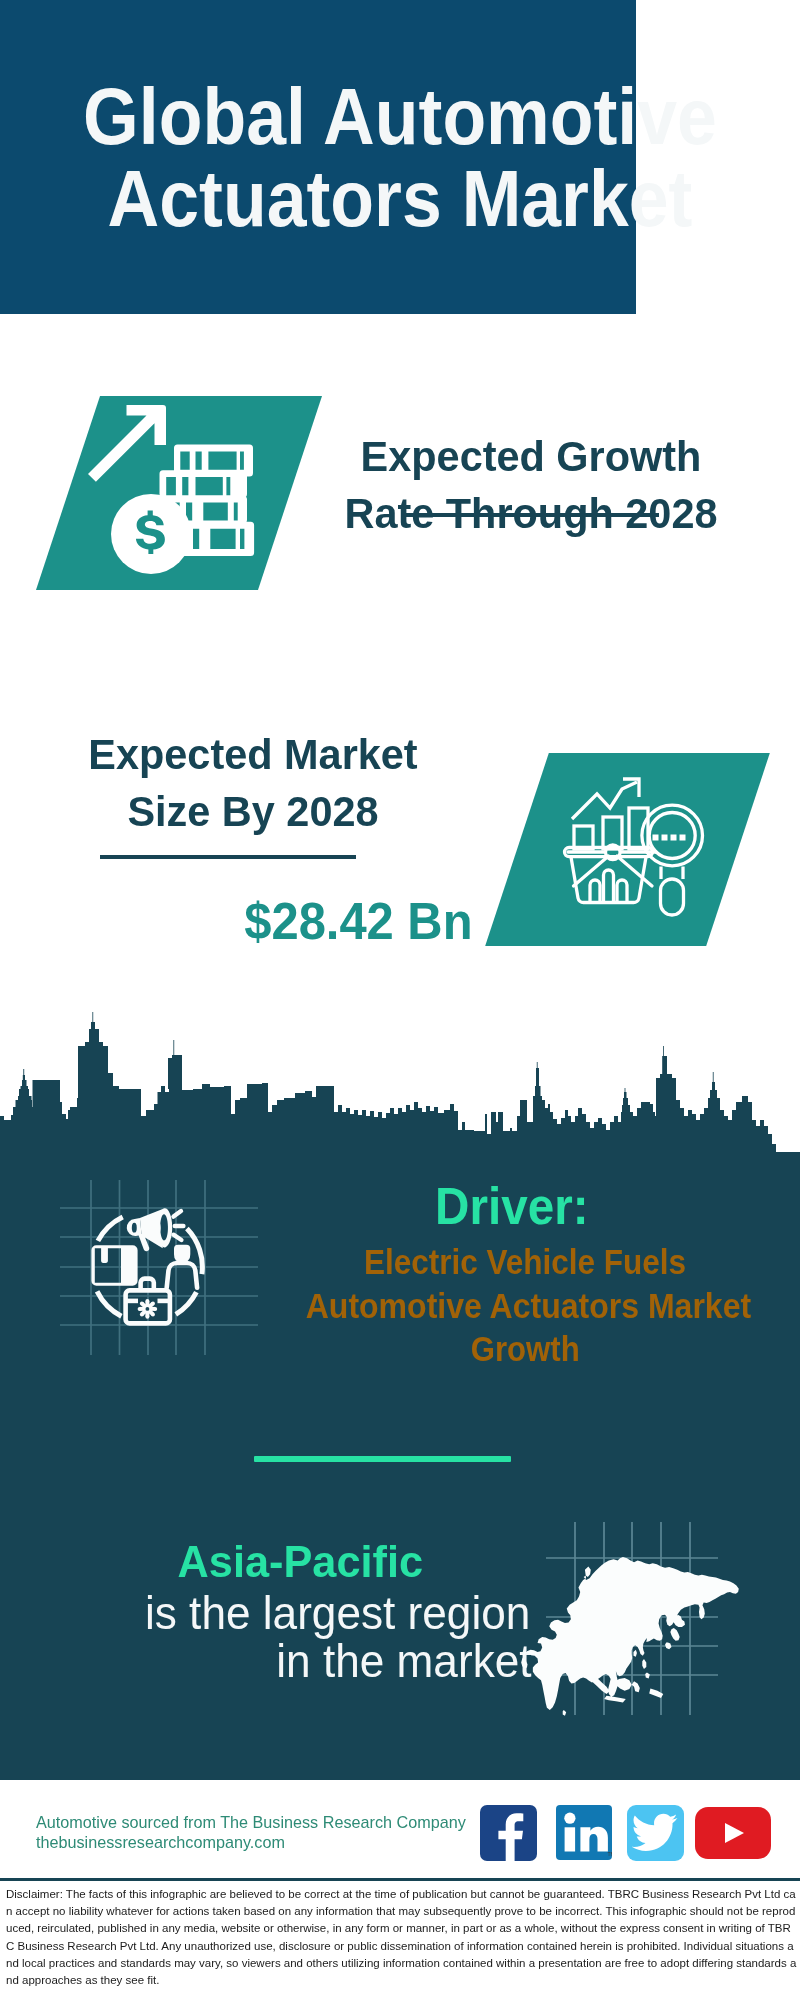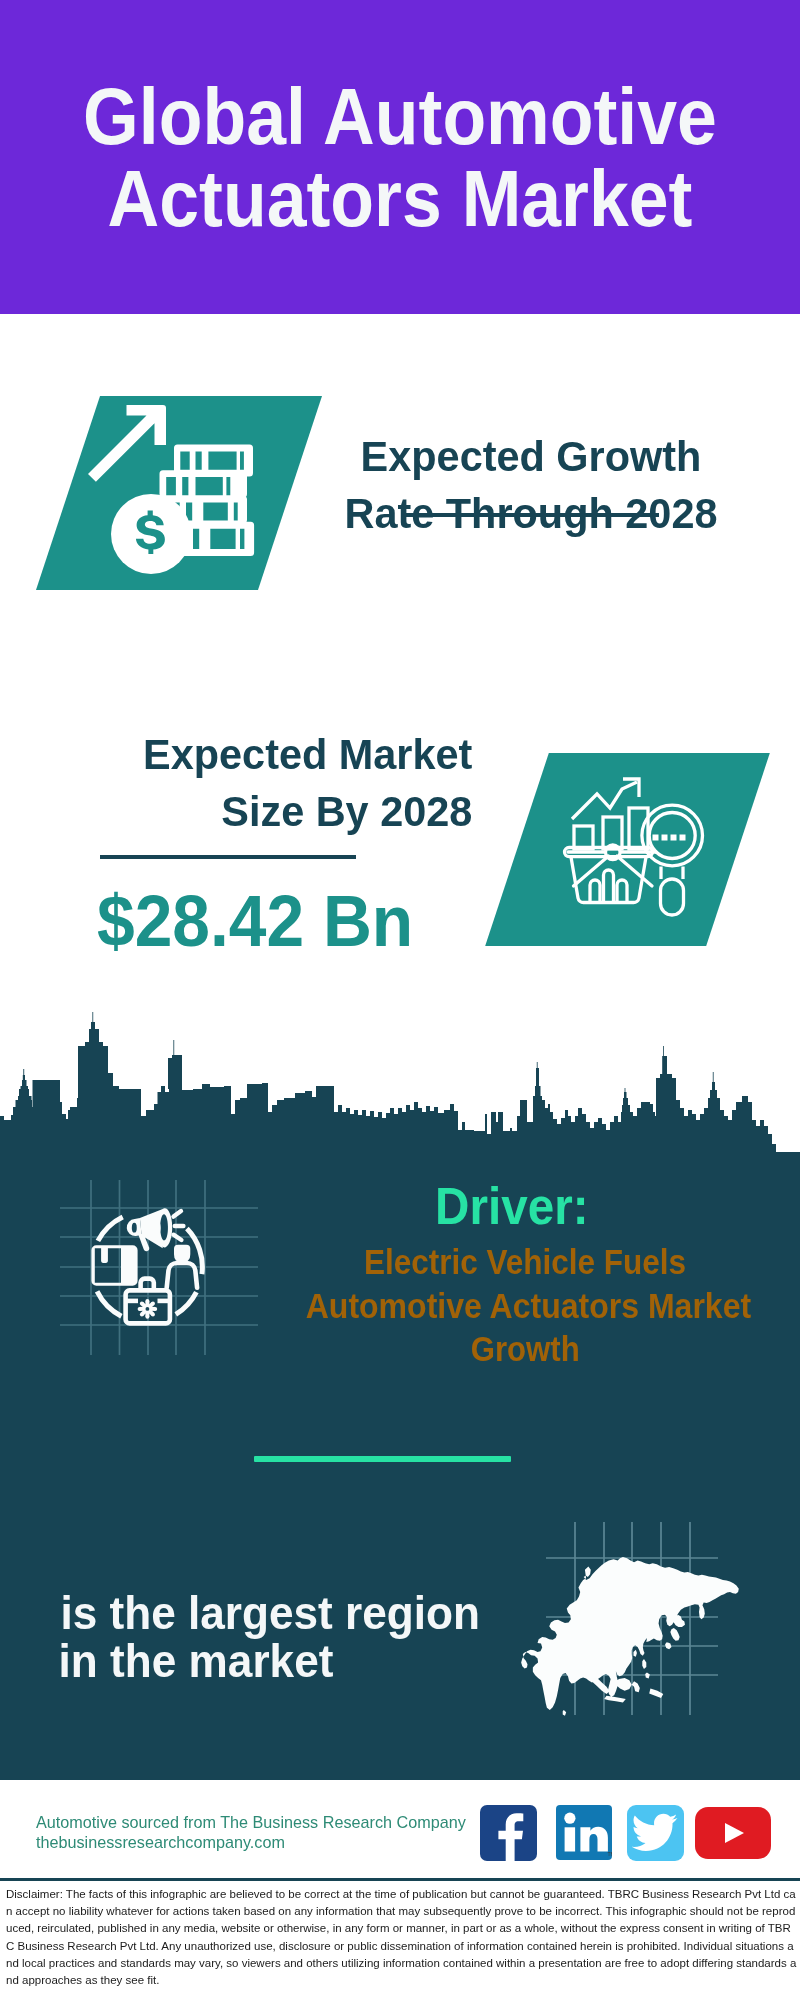--- a/index.html
+++ b/index.html
@@ -1,21 +1,21 @@
 <!DOCTYPE html>
 <html><head>
 <meta charset="utf-8">
 <style>
   * { margin:0; padding:0; box-sizing:border-box; }
   html,body { width:800px; height:2000px; }
   body { font-family:"Liberation Sans", sans-serif; background:#ffffff; overflow:hidden; }
   .page { position:relative; width:800px; height:2000px; background:#fff; }
 
   
-  .header { position:absolute; left:0; top:0; width:800px; height:314px; background:#6d28d9; }
+  .header { position:absolute; left:0; top:0; width:636px; height:314px; background:#0c4a6e; }
   .header .title { position:absolute; left:0; top:76px; width:800px; text-align:center;
                    color:#F4F7F8; font-weight:bold; font-size:80px; line-height:82px; }
   .header .title > div { transform:scaleX(0.895); }
 
   
   .pgram { position:absolute; background:#1C918A; transform:skewX(-18.26deg); }
   .icon-overlay { position:absolute; }
 
   
   .stat-label { position:absolute; text-align:center; color:#174454; font-weight:bold;
@@ -29,21 +29,21 @@
   .driver-head { position:absolute; text-align:center; color:#27E2A4; font-weight:bold;
                  font-size:52px; line-height:40px; white-space:nowrap; }
   .driver-text { position:absolute; text-align:center; color:#a16207; font-weight:bold;
                  font-size:35px; line-height:43.5px; white-space:nowrap; }
   .driver-text > div { white-space:nowrap; }
   .green-rule { position:absolute; height:6px; background:#27E2A4; border-radius:1px; }
 
   
   .region-head { position:absolute; text-align:center; color:#27E2A4; font-weight:bold;
                  font-size:43.5px; line-height:43.5px; }
-  .region-text { position:absolute; text-align:left; color:#F4F7F8; font-weight:bold;
+  .region-text { position:absolute; text-align:right; color:#F4F7F8; font-weight:normal;
                  font-size:45.3px; line-height:48px; white-space:nowrap; }
   .region-head { white-space:nowrap; }
 
   
   .footer { position:absolute; left:0; top:1780px; width:800px; height:100px; background:#ffffff; }
   .footer-src { position:absolute; left:36px; top:1813px; width:470px; color:#2E8B76;
                 font-size:16.2px; line-height:19.8px; white-space:nowrap; }
   .social { position:absolute; top:1805px; display:block; overflow:hidden; }
 
   
@@ -80,26 +80,26 @@
       </g>
     </g>
   </svg>
 
   <div class="stat-label" style="left:306px; top:380px; width:450px;margin-top:48px;">
     <div>Expected Growth</div>
     <div>Rate Through 2028</div>
   </div>
   <div class="stat-rule" style="left:403px; top:513px; width:256px;"></div>
 
-  <div class="stat-label" style="left:28px; top:726px; width:450px;text-align:right;">
+  <div class="stat-label" style="left:28px; top:726px; width:450px;">
     <div>Expected Market</div>
     <div>Size By 2028</div>
   </div>
   <div class="stat-rule" style="left:100px; top:855px; width:256px;"></div>
-  <div class="stat-value" style="left:30px; top:883px; width:450px; font-size:72px; line-height:76px;">
+  <div class="stat-value" style="left:30px; top:883px; width:450px; font-size:52px; line-height:76px;text-align:right;">
     <span style="display:inline-block; transform:scaleX(0.94);">$28.42 Bn</span>
   </div>
 
   <div class="pgram" style="left:517px; top:753px; width:221px; height:193px;"></div>
 
   <svg class="icon-overlay" style="left:560px; top:765px;" width="160" height="160" viewBox="0 0 160 160">
     <g fill="none" stroke="#ffffff" stroke-width="3.3" stroke-linecap="butt" stroke-linejoin="miter">
       <polyline points="12,54 37,29 50,43 62,24 77,17"></polyline>
       <polyline points="63,14 79,14 79,32"></polyline>
       <rect x="14" y="61" width="19" height="23"></rect>
@@ -212,20 +212,23 @@
     <span style="display:inline-block; transform:scaleX(0.915);">Driver:</span>
   </div>
   <div class="driver-text" style="left:285px; top:1240px; width:480px;">
     <div><span style="display:inline-block; transform:scaleX(0.90);">Electric Vehicle Fuels</span></div>
     <div><span style="display:inline-block; transform:scaleX(0.915);">Automotive Actuators Market</span></div>
     <div><span style="display:inline-block; transform:scaleX(0.89);">Growth</span></div>
   </div>
 
   <div class="green-rule" style="left:254px; top:1456px; width:257px;"></div>
 
+  <div class="region-head" style="left:60px; top:1541px; width:480px;">
+    <span style="display:inline-block; transform:scaleX(0.995);">Asia-Pacific</span>
+  </div>
   <div class="region-text" style="left:55px; top:1590px; width:480px;">
     <div><span style="display:inline-block; transform:scaleX(0.975);">is the largest region</span></div>
     <div><span style="display:inline-block; transform:scaleX(0.975);">in the market</span></div>
   </div>
 
   <svg class="icon-overlay" style="left:490px; top:1480px;" width="300" height="280" viewBox="490 1480 300 280">
     <g stroke="#5C8795" stroke-width="1.7">
       <line x1="575" y1="1522" x2="575" y2="1715"></line>
       <line x1="604" y1="1522" x2="604" y2="1715"></line>
       <line x1="632" y1="1522" x2="632" y2="1715"></line>

